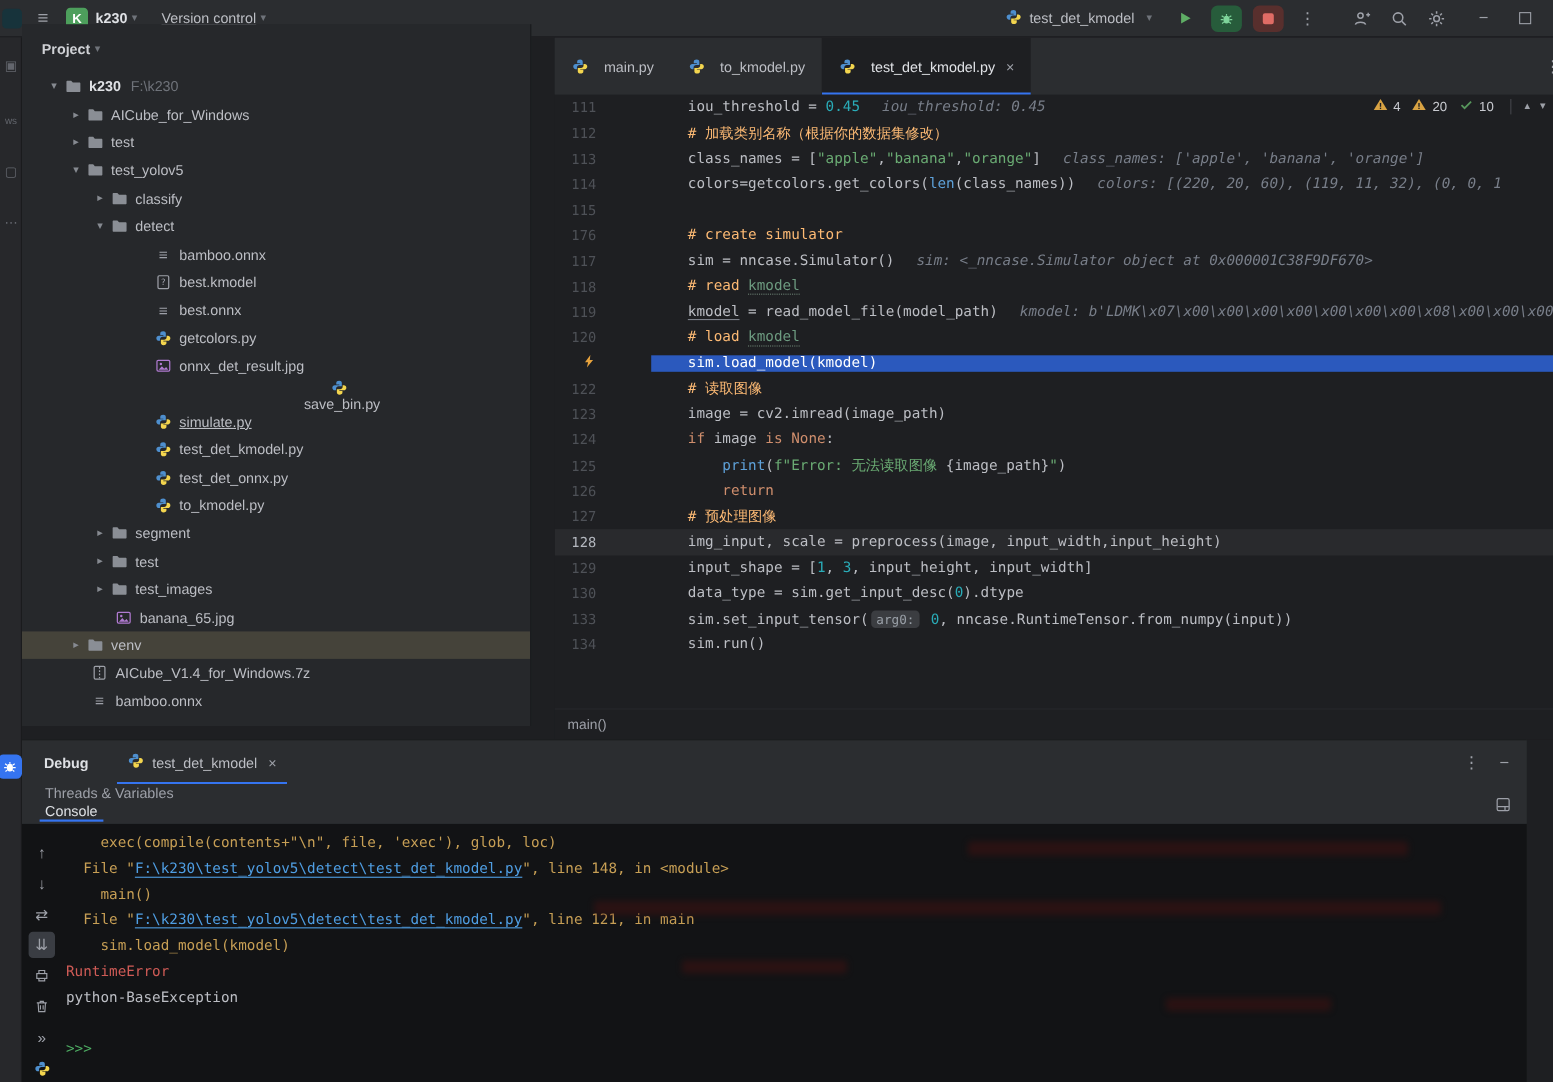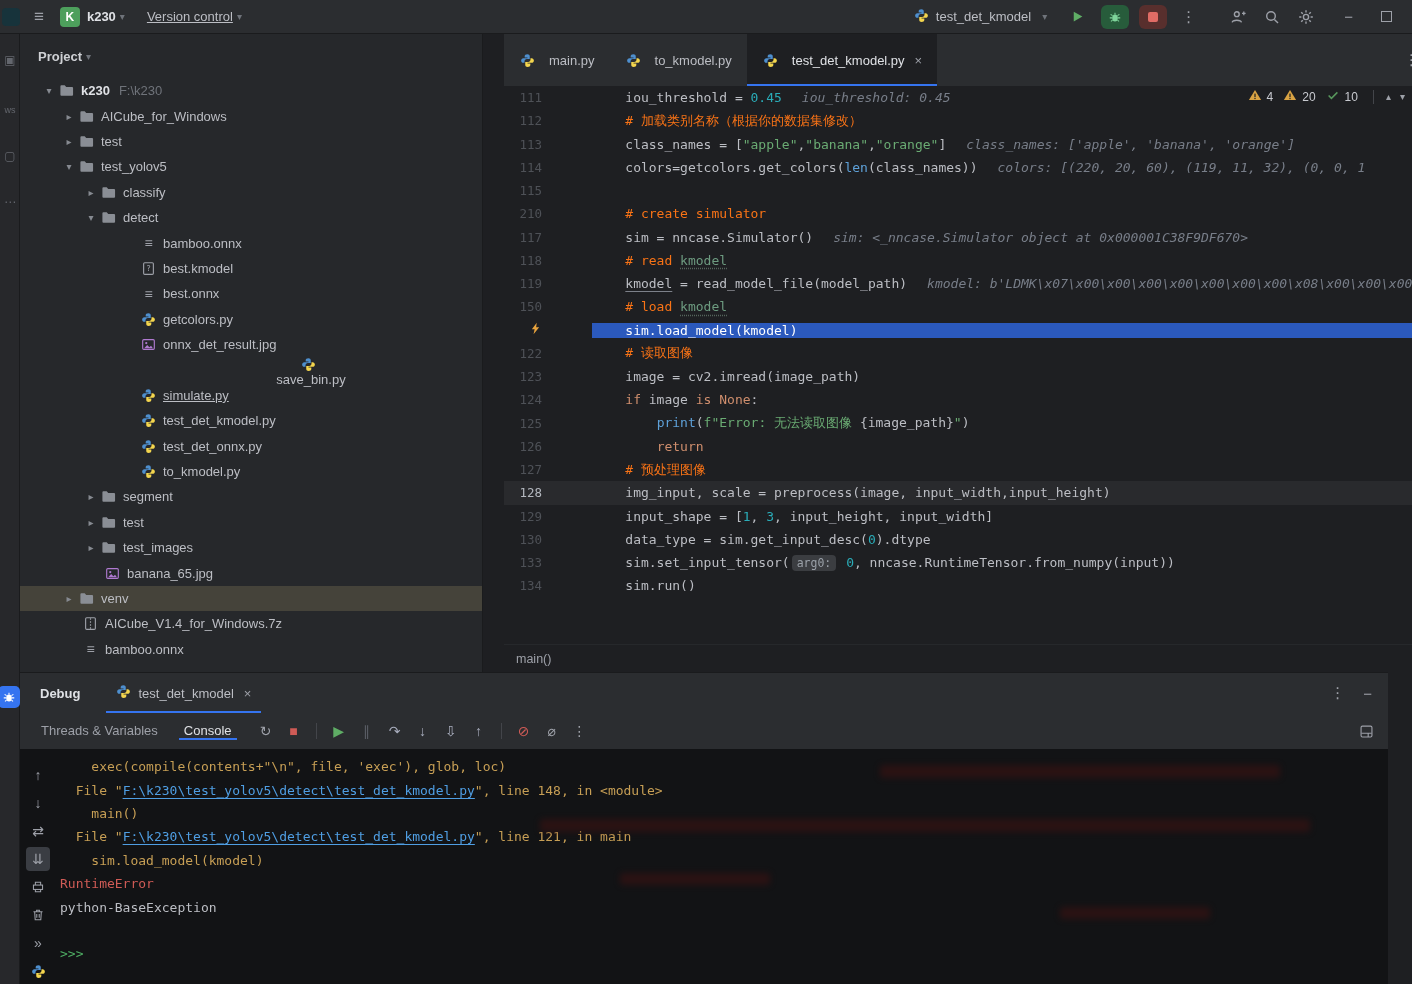--- a/index.html
+++ b/index.html
@@ -33,21 +33,21 @@
 
   
   .leftstrip{position:absolute;left:0;top:34px;width:20px;height:950px;background:#27282b;border-right:1px solid var(--border);}
   .lsic{position:absolute;left:0;width:20px;height:20px;display:flex;align-items:center;justify-content:center;
     color:#63666d;font-size:12px;}
   .lsic.txt{font-size:9px;letter-spacing:0;}
   .lsdebug{position:absolute;left:-2px;width:22px;height:22px;border-radius:5px;background:var(--accent);
     color:#fff;display:flex;align-items:center;justify-content:center;}
 
   
-  .project{position:absolute;left:20px;top:34px;width:463px;height:638px;background:var(--panel);
+  .project{position:absolute;left:20px;top:22px;width:463px;height:638px;background:var(--panel);
     border-right:1px solid var(--border);overflow:hidden;}
   .phead{height:44px;display:flex;align-items:center;padding-left:18px;font-size:13px;color:#cfd1d5;font-weight:600;}
   .tree{font-size:13px;}
   .trow{display:flex;align-items:center;height:25.4px;white-space:nowrap;}
   .trow.sel{background:#45433a;}
   .chev{width:18px;flex:none;color:#868a91;font-size:10px;text-align:center;}
   .ficon{width:17px;flex:none;display:inline-flex;justify-content:center;margin-right:6px;}
   .txticon{color:#9da0a8;font-size:14px;line-height:1;}
   .tlbl{color:var(--text);}
   .troot{color:#dfe1e5;font-weight:600;}
@@ -62,21 +62,21 @@
   .tsmore{position:absolute;right:14px;top:0;height:52px;display:flex;align-items:center;color:var(--dim);font-size:15px;}
 
   .codearea{position:absolute;left:0;top:52px;right:0;height:558px;overflow:hidden;font-size:13px;}
   .line{display:flex;align-items:center;height:23.25px;white-space:pre;font-family:"DejaVu Sans Mono","Liberation Mono",monospace;}
   .line.cur{background:rgba(255,255,255,.05);}
   .gut{width:88px;flex:none;text-align:right;padding-right:50px;color:#4e5157;font-size:12.5px;}
   .gut.curg{color:#b4b8bf;}
   .lbody{flex:1;padding-left:2px;}
   .lbody.execb{background:#2b59bd;}
   .tk-d{color:#bcbec4;} .tk-k{color:#cf8e6d;} .tk-s{color:#6aab73;} .tk-n{color:#2aacb8;}
-  .tk-c{color:#f97316;} .tk-b{color:#5ea1d9;} .tk-w{color:#ffffff;}
+  .tk-c{color:#fdba74;} .tk-b{color:#5ea1d9;} .tk-w{color:#ffffff;}
   .tk-u{color:#bcbec4;text-decoration:underline;text-decoration-color:#7c8089;text-underline-offset:3px;}
   .tk-cu{color:#6d9b80;text-decoration:underline dotted;text-decoration-color:#55655c;text-underline-offset:3px;}
   .tk-badge{background:#3b3d41;color:#9aa0a8;border-radius:4px;padding:0 5px;margin:0 2px;font-size:11.5px;display:inline-block;line-height:16px;}
   .hint{margin-left:20px;font-style:italic;color:#787e89;}
 
   .inspections{position:absolute;top:2px;right:26px;display:flex;align-items:center;gap:5px;font-size:12px;color:#c8cad0;}
   .insp-n{margin-right:5px;}
   .isep{width:1px;height:14px;background:#43454a;margin:0 5px;}
   .inav{color:var(--dim);font-size:10px;padding:0 2px;}
 
@@ -85,21 +85,21 @@
 
   .breadcrumb{position:absolute;left:0;bottom:0;right:0;height:28px;border-top:1px solid #26282b;
     display:flex;align-items:center;padding-left:12px;font-size:12.5px;color:var(--dim);background:var(--bg);}
 
   
   .debug{position:absolute;left:20px;top:672px;width:1368px;height:312px;background:var(--chrome);border-top:1px solid var(--border);}
   .dheader{height:40px;display:flex;align-items:stretch;font-size:13px;position:relative;}
   .dtitle{display:flex;align-items:center;padding-left:20px;padding-right:26px;color:#dfe1e5;font-weight:600;}
   .dtab{display:flex;align-items:center;gap:7px;padding:0 10px;color:var(--text);box-shadow:inset 0 -2px 0 var(--accent);}
   .dhicons{position:absolute;right:16px;top:0;height:40px;display:flex;align-items:center;gap:18px;color:var(--dim);font-size:15px;}
-  .dtoolbar{height:36px;display:flex;align-items:center;font-size:13px;position:relative;}
+  .dtoolbar{height:36px;display:flex;align-items:flex-start;font-size:13px;position:relative;flex-direction:column;}
   .subtab{display:flex;align-items:center;padding:0 5px;margin-left:16px;color:var(--dim);border-bottom:2px solid transparent;}
   .subtab.active{color:#dfe1e5;border-bottom-color:var(--accent);}
   .dicons{display:flex;align-items:center;margin-left:16px;gap:2px;}
   .dic{width:26px;height:24px;display:flex;align-items:center;justify-content:center;font-size:14px;border-radius:4px;}
   .dsep{width:1px;height:16px;background:#43454a;margin:0 7px;align-self:center;}
   .tone-gray{color:#9da0a8;} .tone-red{color:#cf5b56;} .tone-green{color:#5fad65;}
   .tone-dim{color:#5a5e66;} .tone-step{color:#a8adbd;}
   .dlayout{position:absolute;right:14px;top:0;height:36px;display:flex;align-items:center;}
 
   .dconsole{position:absolute;left:0;top:76px;right:0;bottom:0;background:#121315;overflow:hidden;}
@@ -424,25 +424,25 @@
       </div>
     <span class="tsmore">⋮</span>
 
     <div class="codearea">
       <div id="code">
           <div class="line"><span class="gut">111</span><span class="lbody"><span class="tk-d">    iou_threshold = </span><span class="tk-n">0.45</span><span class="hint">iou_threshold: 0.45</span></span></div>
           <div class="line"><span class="gut">112</span><span class="lbody"><span class="tk-c">    # 加载类别名称（根据你的数据集修改）</span></span></div>
           <div class="line"><span class="gut">113</span><span class="lbody"><span class="tk-d">    class_names = [</span><span class="tk-s">"apple"</span><span class="tk-d">,</span><span class="tk-s">"banana"</span><span class="tk-d">,</span><span class="tk-s">"orange"</span><span class="tk-d">]</span><span class="hint">class_names: ['apple', 'banana', 'orange']</span></span></div>
           <div class="line"><span class="gut">114</span><span class="lbody"><span class="tk-d">    colors=getcolors.get_colors(</span><span class="tk-b">len</span><span class="tk-d">(class_names))</span><span class="hint">colors: [(220, 20, 60), (119, 11, 32), (0, 0, 1</span></span></div>
           <div class="line"><span class="gut">115</span><span class="lbody"></span></div>
-          <div class="line"><span class="gut">210</span><span class="lbody"><span class="tk-c">    # create simulator</span></span></div>
+          <div class="line"><span class="gut">176</span><span class="lbody"><span class="tk-c">    # create simulator</span></span></div>
           <div class="line"><span class="gut">117</span><span class="lbody"><span class="tk-d">    sim = nncase.Simulator()</span><span class="hint">sim: &lt;_nncase.Simulator object at 0x000001C38F9DF670&gt;</span></span></div>
           <div class="line"><span class="gut">118</span><span class="lbody"><span class="tk-c">    # read </span><span class="tk-cu">kmodel</span></span></div>
           <div class="line"><span class="gut">119</span><span class="lbody"><span class="tk-d">    </span><span class="tk-u">kmodel</span><span class="tk-d"> = read_model_file(model_path)</span><span class="hint">kmodel: b'LDMK\x07\x00\x00\x00\x00\x00\x00\x00\x08\x00\x00\x00\x00\x0</span></span></div>
-          <div class="line"><span class="gut">150</span><span class="lbody"><span class="tk-c">    # load </span><span class="tk-cu">kmodel</span></span></div>
+          <div class="line"><span class="gut">120</span><span class="lbody"><span class="tk-c">    # load </span><span class="tk-cu">kmodel</span></span></div>
           <div class="line exec"><span class="gut"><svg viewBox="0 0 16 16" width="13" height="13">
                 <path d="M9.5 1 3.5 9h3.4L5.6 15l6.9-8.6H8.8z" fill="#e8a33d"></path>
               </svg></span><span class="lbody execb"><span class="tk-w">    sim.load_model(kmodel)</span></span></div>
           <div class="line"><span class="gut">122</span><span class="lbody"><span class="tk-c">    # 读取图像</span></span></div>
           <div class="line"><span class="gut">123</span><span class="lbody"><span class="tk-d">    image = cv2.imread(image_path)</span></span></div>
           <div class="line"><span class="gut">124</span><span class="lbody"><span class="tk-d">    </span><span class="tk-k">if</span><span class="tk-d"> image </span><span class="tk-k">is</span><span class="tk-d"> </span><span class="tk-k">None</span><span class="tk-d">:</span></span></div>
           <div class="line"><span class="gut">125</span><span class="lbody"><span class="tk-d">        </span><span class="tk-b">print</span><span class="tk-d">(</span><span class="tk-s">f"Error: 无法读取图像 </span><span class="tk-d">{image_path}</span><span class="tk-s">"</span><span class="tk-d">)</span></span></div>
           <div class="line"><span class="gut">126</span><span class="lbody"><span class="tk-d">        </span><span class="tk-k">return</span></span></div>
           <div class="line"><span class="gut">127</span><span class="lbody"><span class="tk-c">    # 预处理图像</span></span></div>
           <div class="line cur"><span class="gut curg">128</span><span class="lbody"><span class="tk-d">    img_input, scale = preprocess(image, input_width,input_height)</span></span></div>

